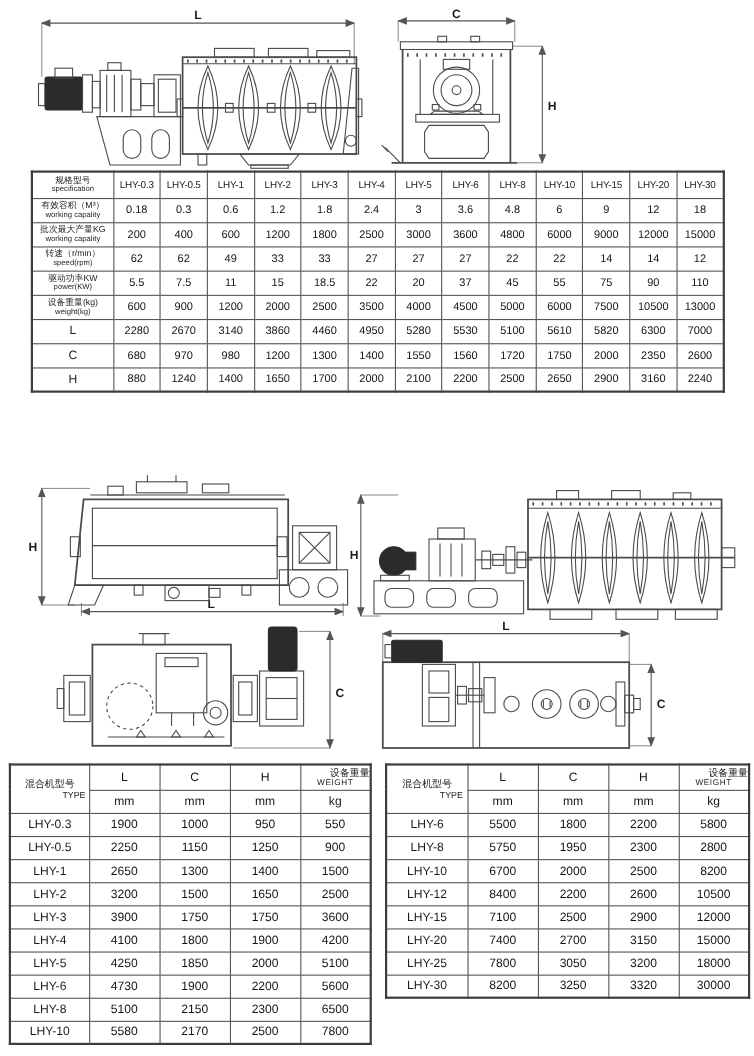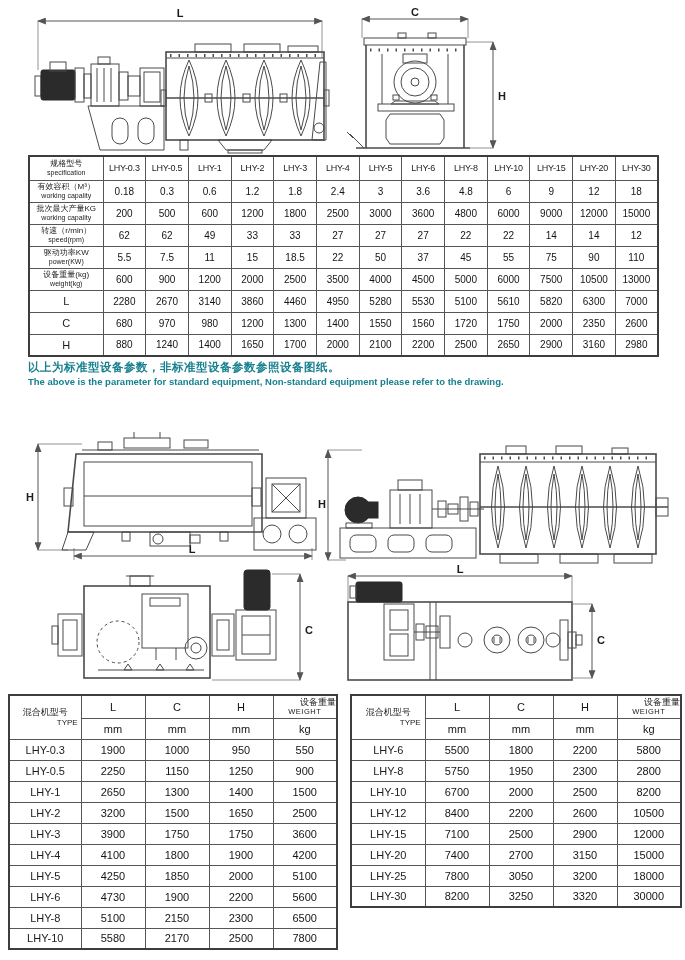--- a/index.html
+++ b/index.html
@@ -198,21 +198,21 @@
           <td>9</td>
           <td>12</td>
           <td>18</td>
         </tr>
         <tr>
           <th>
             <div class="zh">批次最大产量KG</div>
             <div class="en">working capality</div>
           </th>
           <td>200</td>
-          <td>500</td>
+          <td>400</td>
           <td>600</td>
           <td>1200</td>
           <td>1800</td>
           <td>2500</td>
           <td>3000</td>
           <td>3600</td>
           <td>4800</td>
           <td>6000</td>
           <td>9000</td>
           <td>12000</td>
@@ -241,21 +241,21 @@
           <th>
             <div class="zh">驱动功率KW</div>
             <div class="en">power(KW)</div>
           </th>
           <td>5.5</td>
           <td>7.5</td>
           <td>11</td>
           <td>15</td>
           <td>18.5</td>
           <td>22</td>
-          <td>50</td>
+          <td>20</td>
           <td>37</td>
           <td>45</td>
           <td>55</td>
           <td>75</td>
           <td>90</td>
           <td>110</td>
         </tr>
         <tr>
           <th>
             <div class="zh">设备重量(kg)</div>
@@ -320,27 +320,25 @@
           <td>1400</td>
           <td>1650</td>
           <td>1700</td>
           <td>2000</td>
           <td>2100</td>
           <td>2200</td>
           <td>2500</td>
           <td>2650</td>
           <td>2900</td>
           <td>3160</td>
-          <td>2980</td>
+          <td>2240</td>
         </tr>
       </tbody>
   </table>
 
-  <div class="note-zh" style="color:#18808f">以上为标准型设备参数，非标准型设备参数参照设备图纸。</div>
-  <div class="note-en" style="color:#18808f">The above is the parameter for standard equipment, Non-standard equipment please refer to the drawing.</div>
 
   <svg class="dwg" style="left:24px; top:414px;" width="298" height="148" viewBox="0 0 298 148">
     <g>
       <line class="diml" x1="14" y1="30" x2="14" y2="136" marker-start="url(#arr)" marker-end="url(#arr)"></line>
       <line class="ext" x1="14" y1="30" x2="58" y2="30"></line>
       <line class="ext" x1="14" y1="136" x2="44" y2="136"></line>
       <text class="dim" x="2" y="87">H</text>
     </g>
     <g>
       <line class="diml" x1="50" y1="142" x2="288" y2="142" marker-start="url(#arr)" marker-end="url(#arr)"></line>

